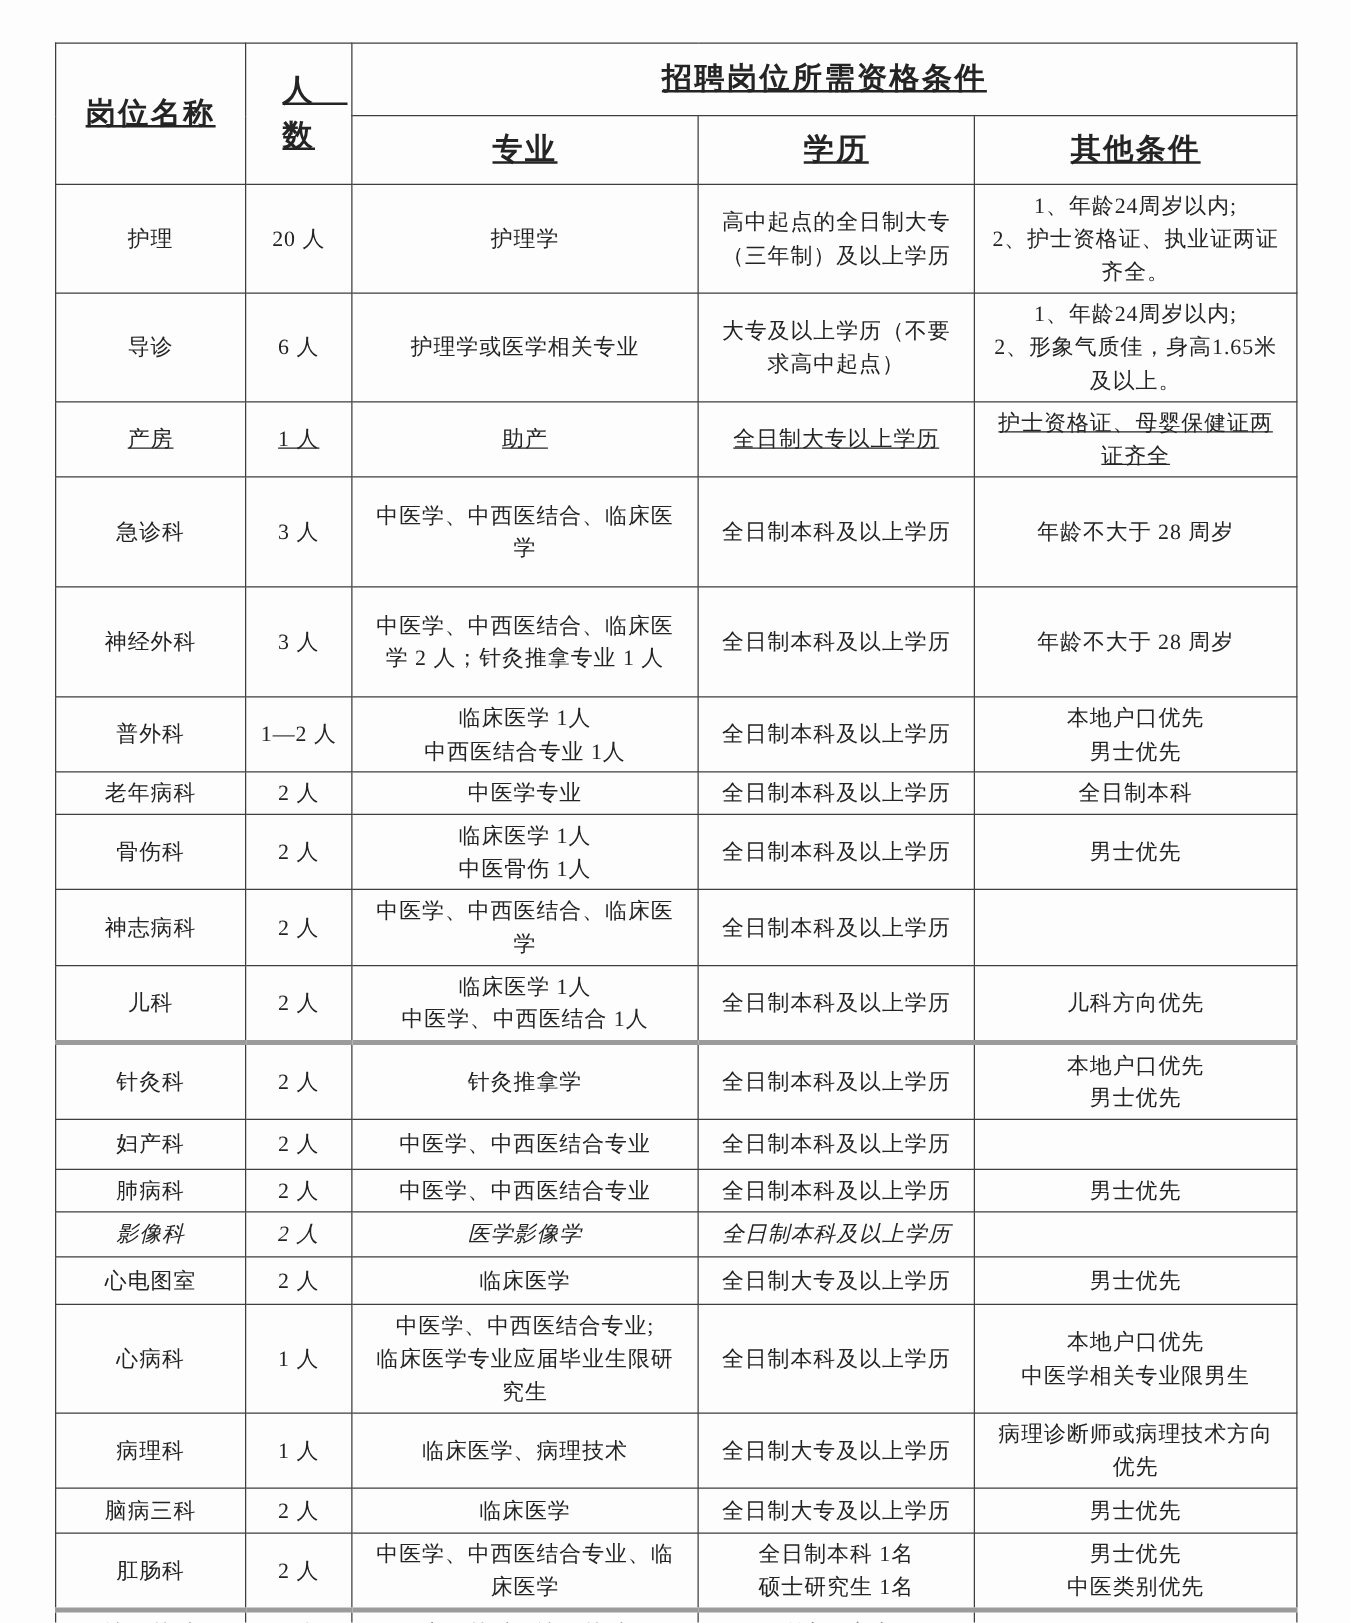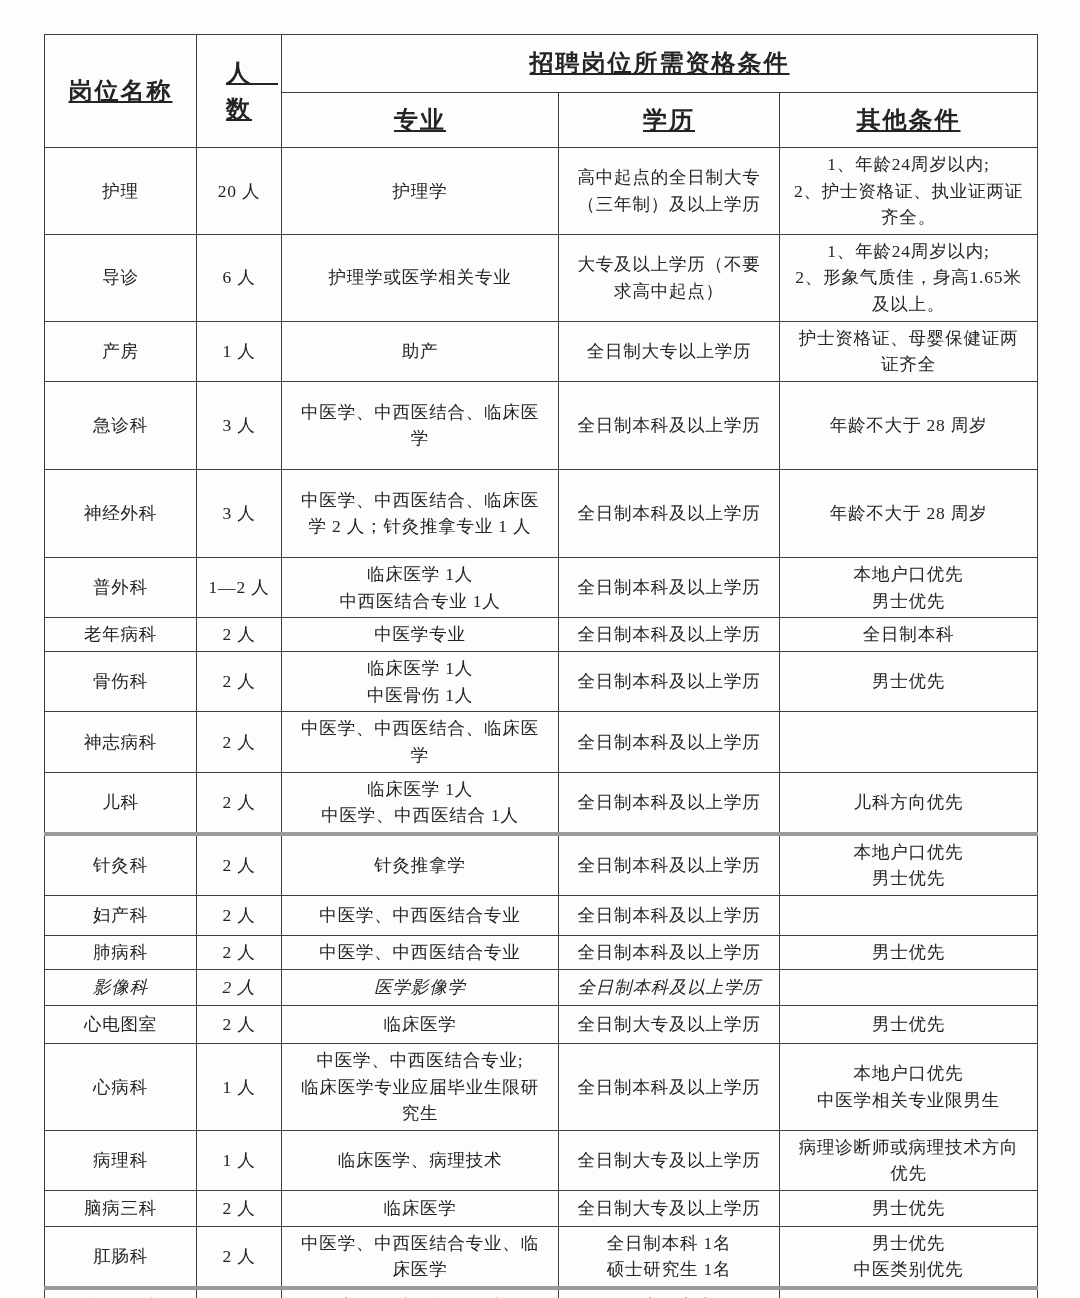--- a/index.html
+++ b/index.html
@@ -48,21 +48,21 @@
     padding: 4px 6px;
     text-decoration: underline;
   }
   td.align-left { text-align: left; }
   
   thead tr.h1 { height: 58px; }
   thead tr.h2 { height: 55px; margin-left: 18px; }
   
   tbody tr:nth-child(1)  { height: 85px; }
   tbody tr:nth-child(2)  { height: 87px; }
-  tbody tr:nth-child(3)  { height: 52px; }
+  tbody tr:nth-child(3)  { height: 52px; text-decoration: underline; }
   tbody tr:nth-child(4)  { height: 88px; }
   tbody tr:nth-child(5)  { height: 88px; }
   tbody tr:nth-child(6)  { height: 60px; font-family: Liberation Serif, serif; }
   tbody tr:nth-child(7)  { height: 34px; }
   tbody tr:nth-child(8)  { height: 58px; }
   tbody tr:nth-child(9)  { height: 54px; }
   tbody tr:nth-child(10) { height: 61px; }
   tbody tr:nth-child(11) { height: 57px; margin-top: 44px; }
   tbody tr:nth-child(12) { height: 40px; }
   tbody tr:nth-child(13) { height: 34px; }

